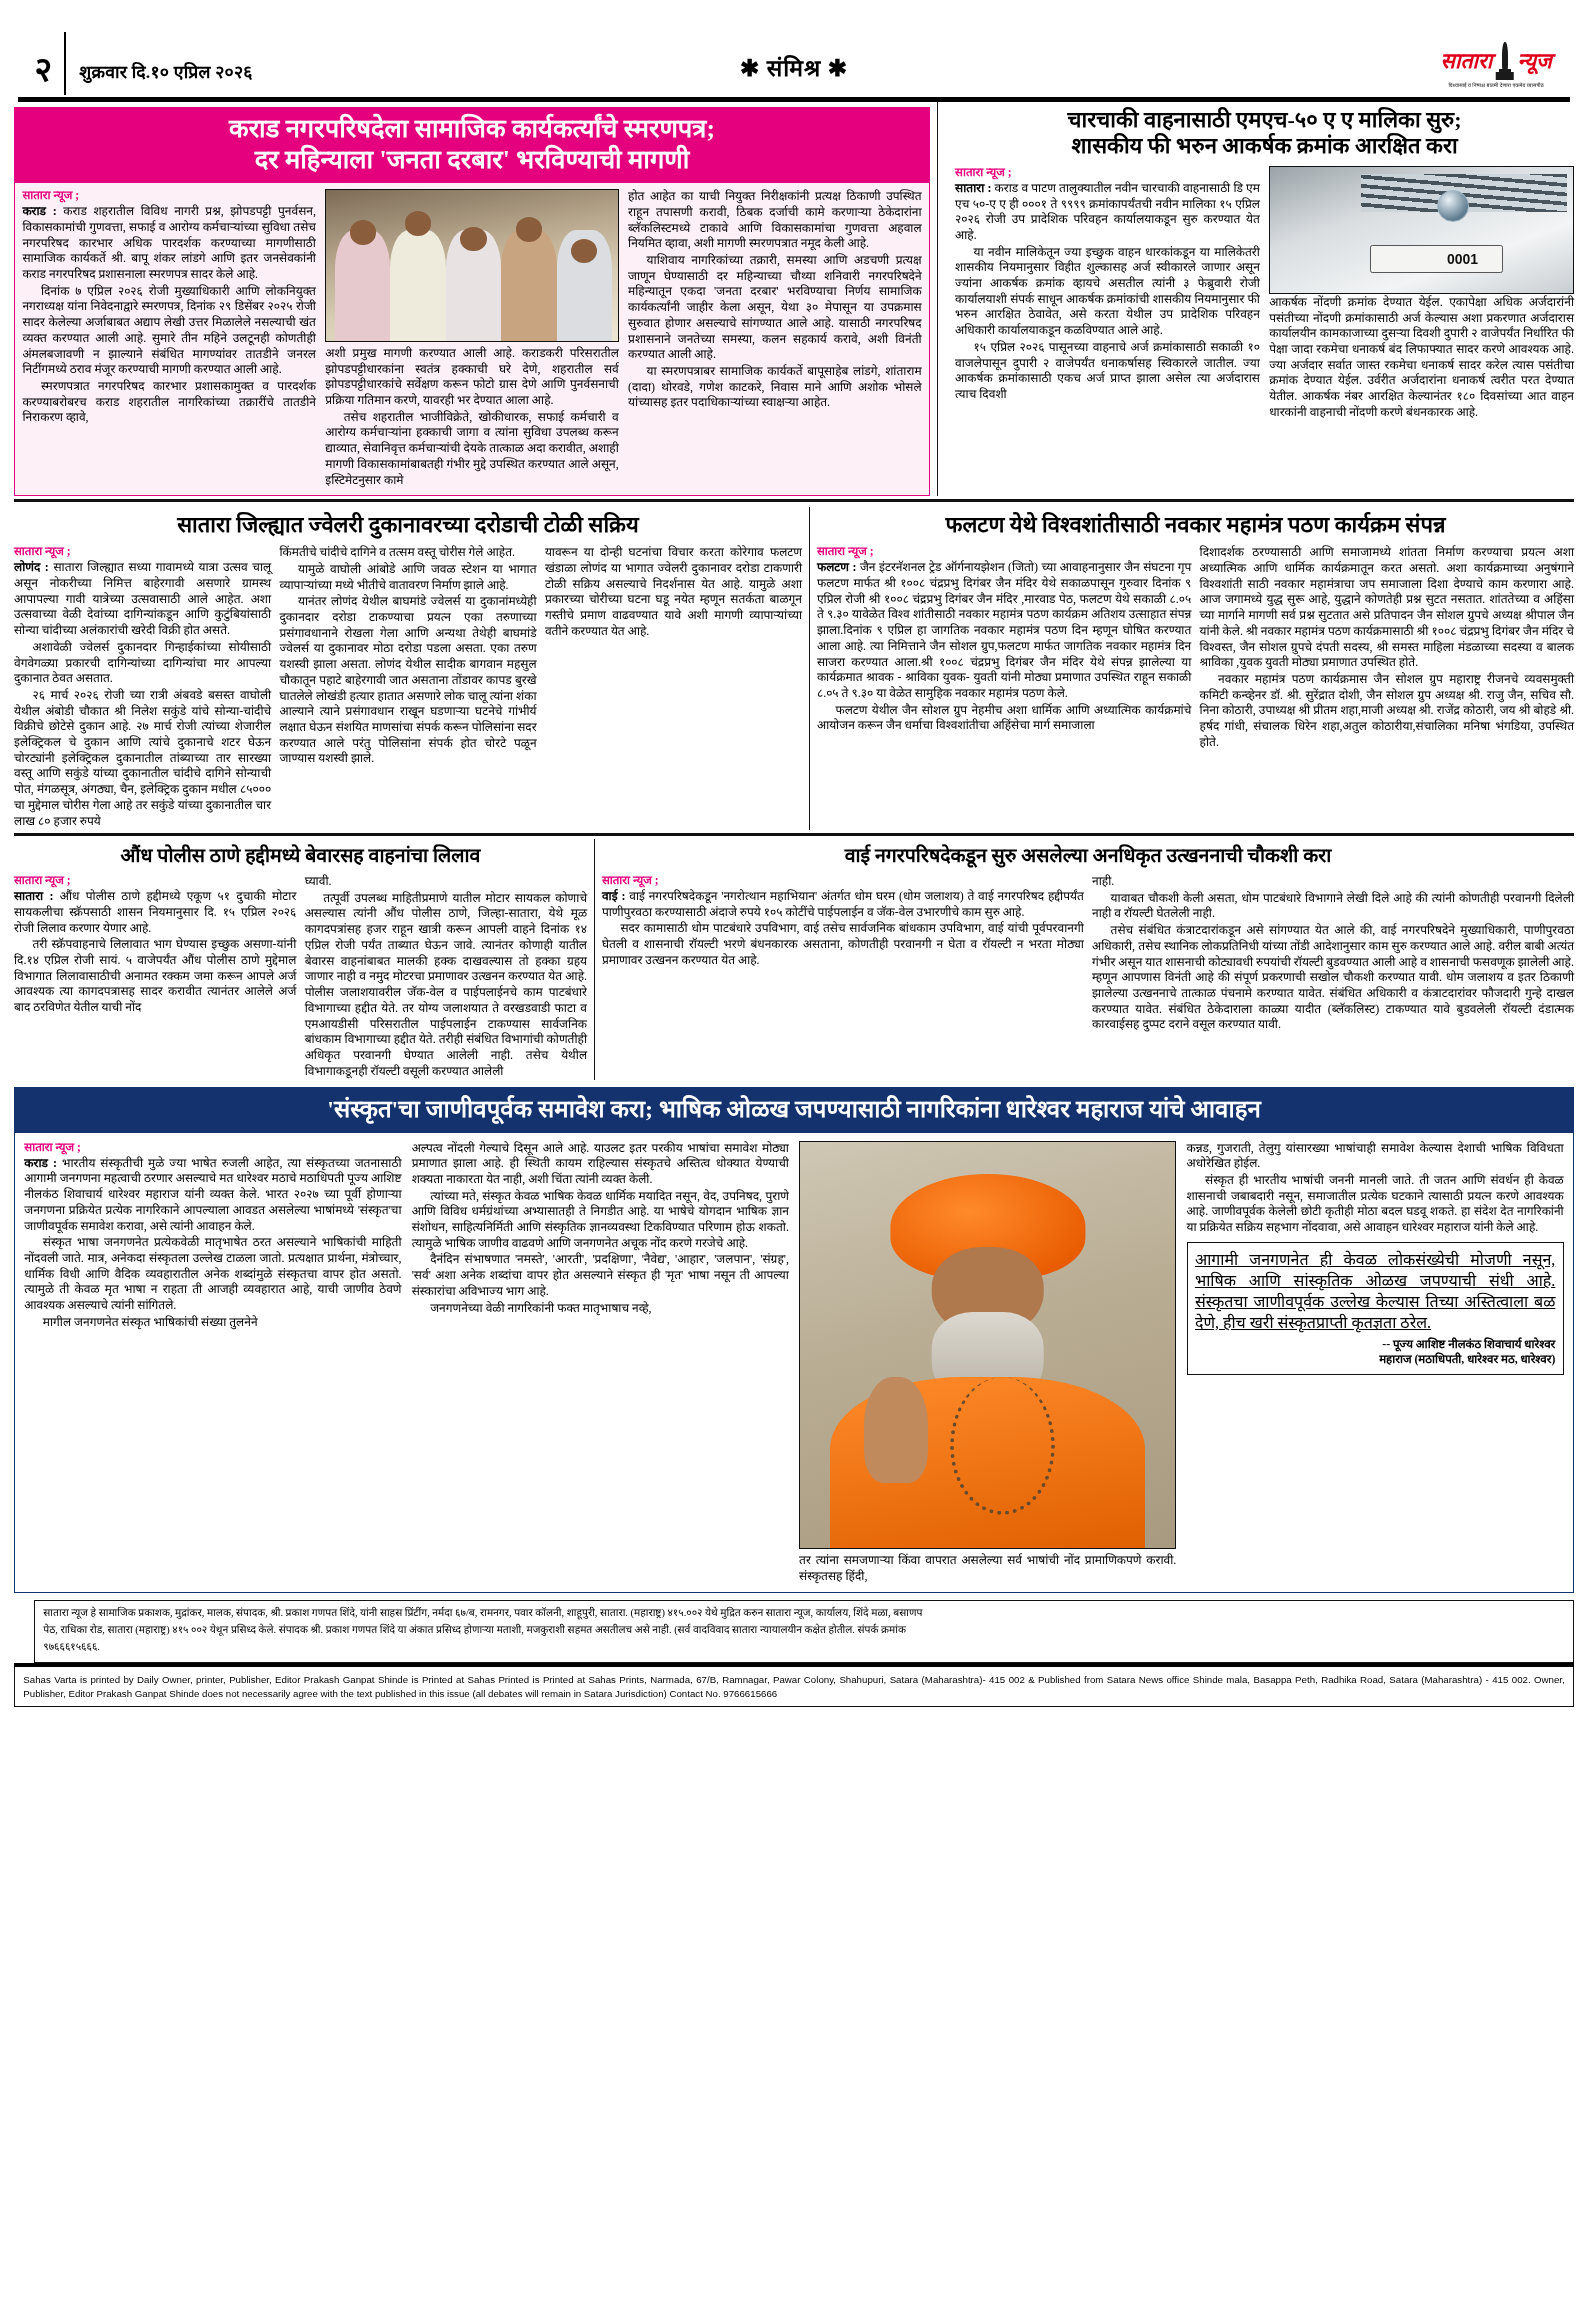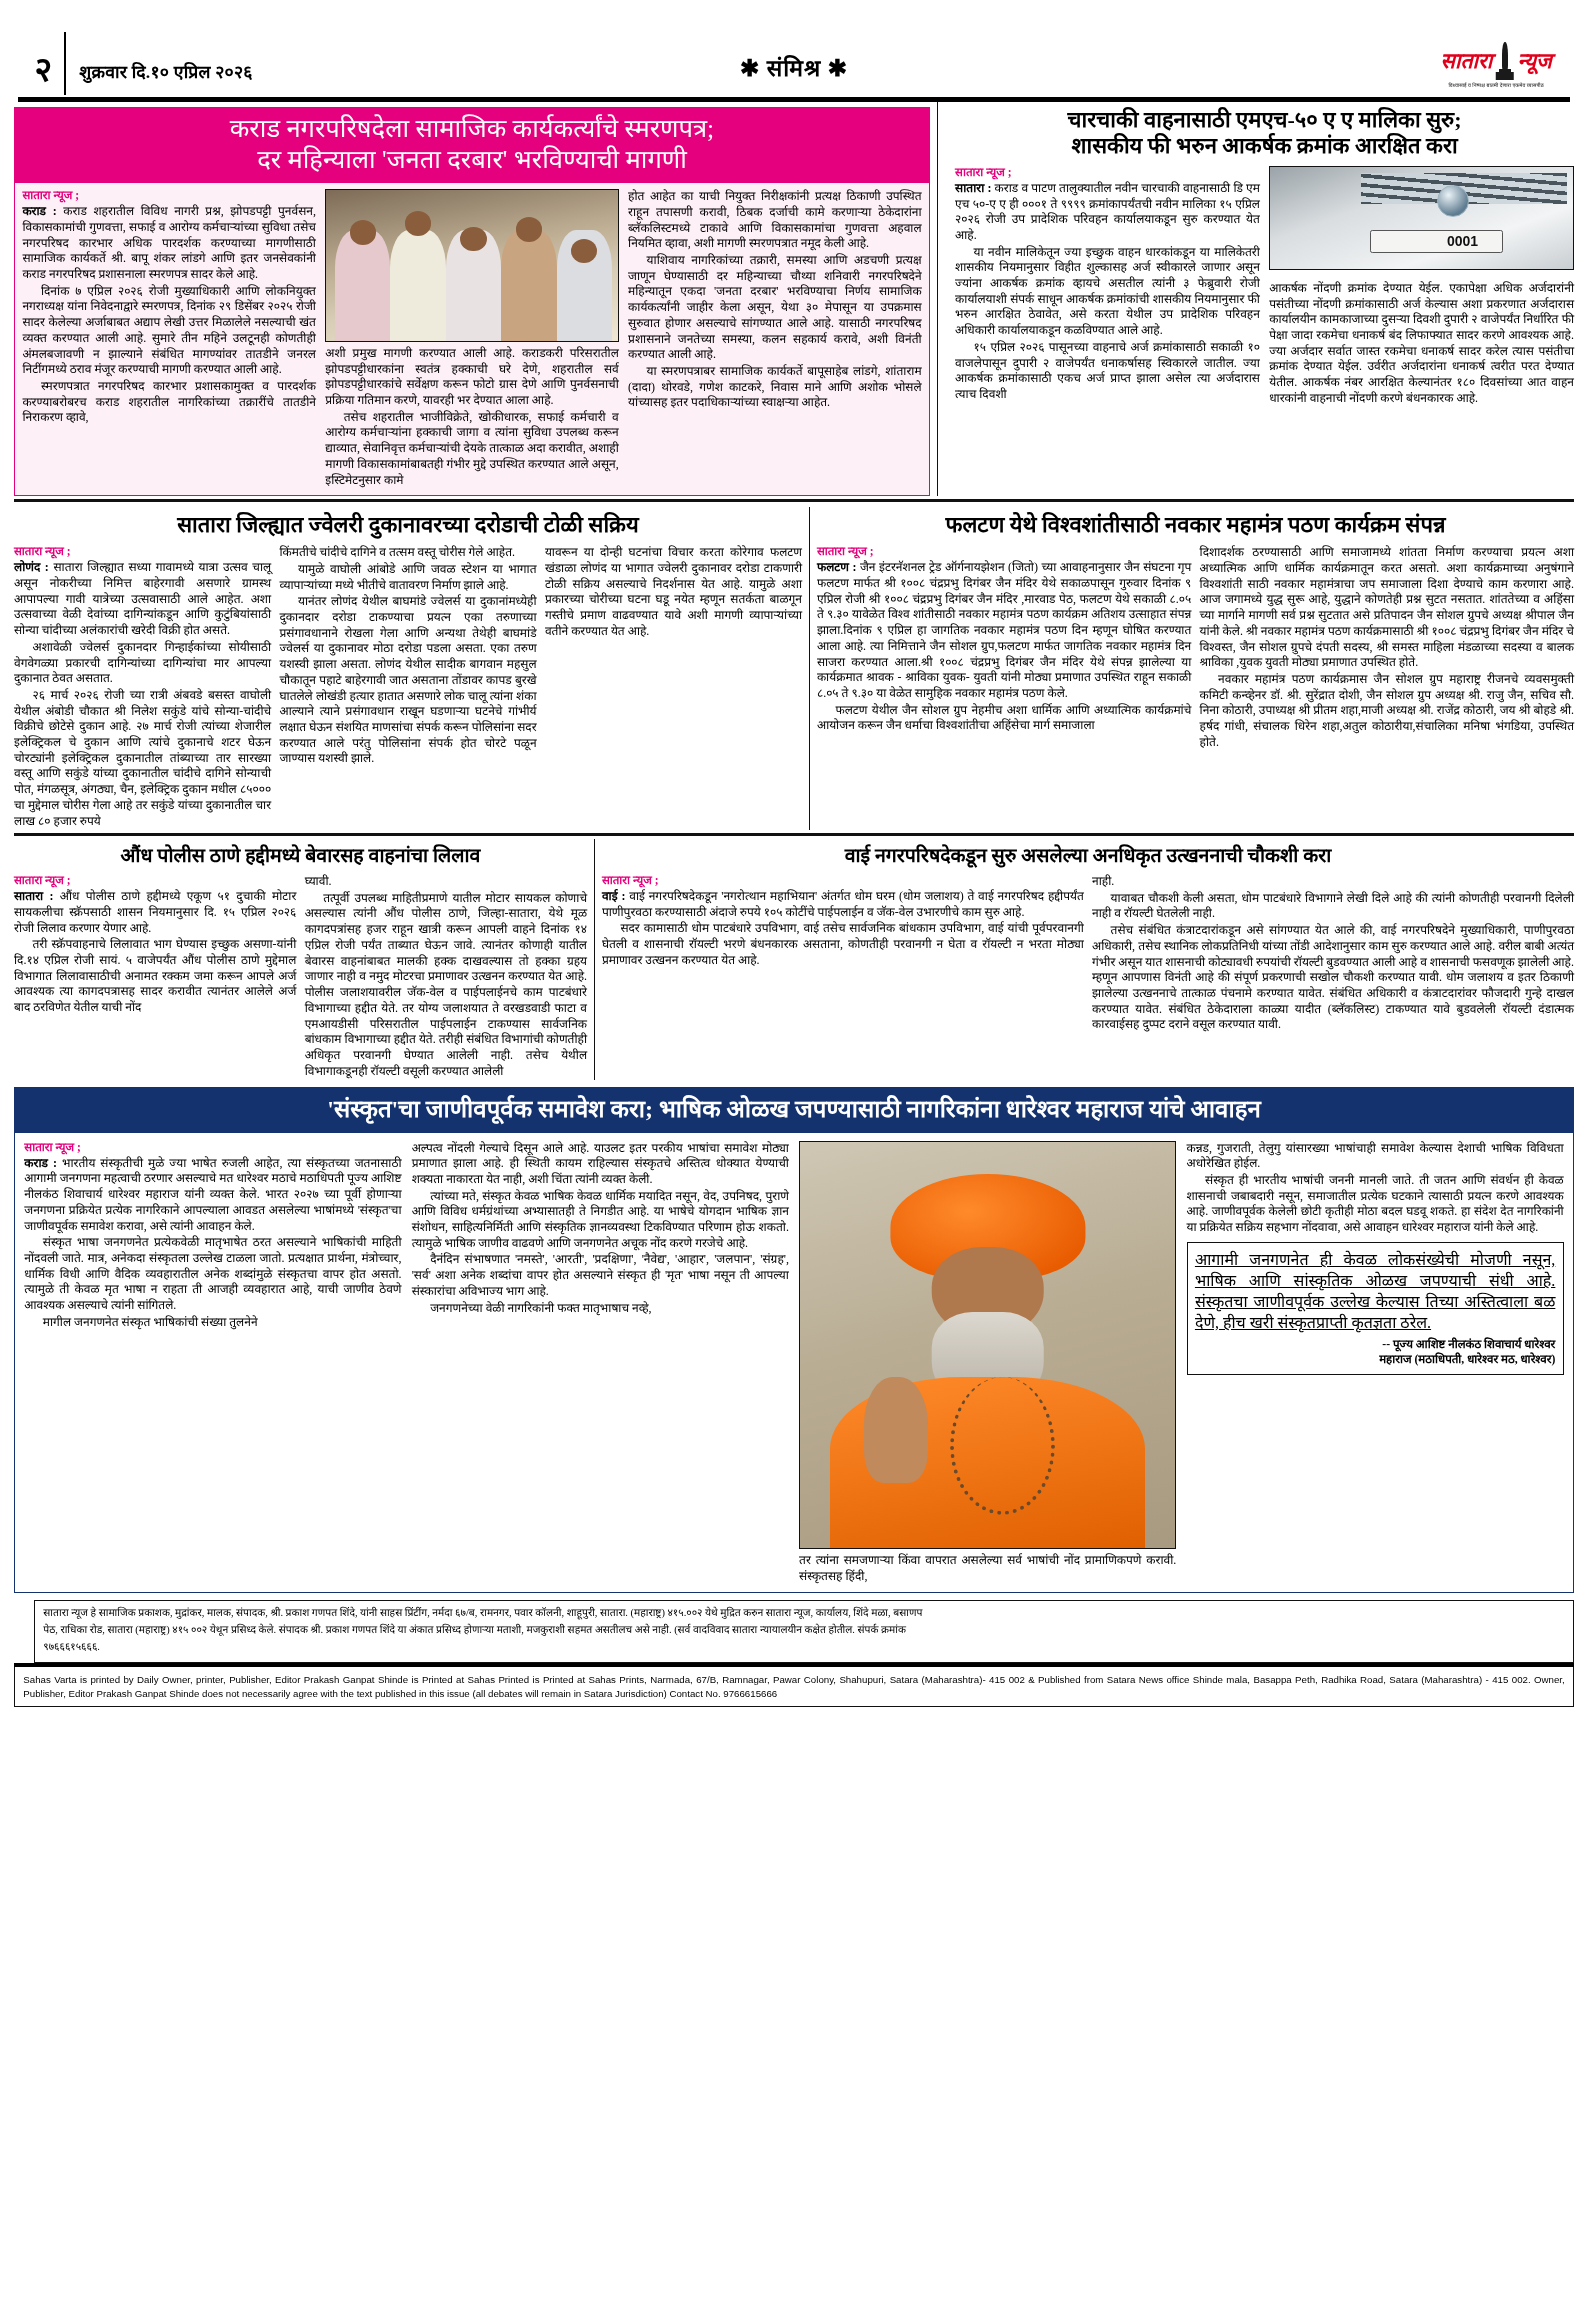--- a/index.html
+++ b/index.html
@@ -133,21 +133,21 @@
   
   .pink-box {
     border: 1.9px solid #e5007d;
     background: #fdf0f7;
     margin-top: 4.6px;
   }
   .pink-banner {
     background: #e5007d;
     color: #fff;
     text-align: center;
-    font-weight: normal;
+    font-weight: bold;
     font-size: 25.5px;
     line-height: 1.22;
     padding: 5.6px 9.3px 7.4px 9.3px;
   }
   .pink-inner {
     display: flex;
     padding: 6.5px 7.4px 5.6px 7.4px;
     gap: 9.3px;
   }
   .pink-inner .col { flex: 1; }
@@ -394,21 +394,21 @@
         <div>शासकीय फी भरुन आकर्षक क्रमांक आरक्षित करा</div>
       </div>
       <div class="tr-cols">
         <div class="col body-col">
           <div class="credit">सातारा न्यूज ;</div>
           <p><span class="dateline">सातारा :</span> <span>कराड व पाटण तालुक्यातील नवीन चारचाकी वाहनासाठी डि एम एच ५०-ए ए ही ०००१ ते ९९९९ क्रमांकापर्यंतची नवीन मालिका १५ एप्रिल २०२६ रोजी उप प्रादेशिक परिवहन कार्यालयाकडून सुरु करण्यात येत आहे.</span></p>
           <p class="ind">या नवीन मालिकेतून ज्या इच्छुक वाहन धारकांकडून या मालिकेतरी शासकीय नियमानुसार विहीत शुल्कासह अर्ज स्वीकारले जाणार असून ज्यांना आकर्षक क्रमांक व्हायचे असतील त्यांनी ३ फेब्रुवारी रोजी कार्यालयाशी संपर्क साधून आकर्षक क्रमांकांची शासकीय नियमानुसार फी भरुन आरक्षित ठेवावेत, असे करता येथील उप प्रादेशिक परिवहन अधिकारी कार्यालयाकडून कळविण्यात आले आहे.</p>
           <p class="ind">१५ एप्रिल २०२६ पासूनच्या वाहनाचे अर्ज क्रमांकासाठी सकाळी १० वाजलेपासून दुपारी २ वाजेपर्यंत धनाकर्षासह स्विकारले जातील. ज्या आकर्षक क्रमांकासाठी एकच अर्ज प्राप्त झाला असेल त्या अर्जदारास त्याच दिवशी</p>
         </div>
         <div class="col">
-          <div class="photo ph-car" style="height:104px;margin-bottom:11px">
+          <div class="photo ph-car" style="height:128px;margin-bottom:1px">
             <span class="grille"></span>
             <span class="vw"></span>
             <span class="plate">0001</span>
           </div>
           <div class="body-col">
             <p>आकर्षक नोंदणी क्रमांक देण्यात येईल. एकापेक्षा अधिक अर्जदारांनी पसंतीच्या नोंदणी क्रमांकासाठी अर्ज केल्यास अशा प्रकरणात अर्जदारास कार्यालयीन कामकाजाच्या दुसऱ्या दिवशी दुपारी २ वाजेपर्यंत निर्धारित फी पेक्षा जादा रकमेचा धनाकर्ष बंद लिफाफ्यात सादर करणे आवश्यक आहे. ज्या अर्जदार सर्वात जास्त रकमेचा धनाकर्ष सादर करेल त्यास पसंतीचा क्रमांक देण्यात येईल. उर्वरीत अर्जदारांना धनाकर्ष त्वरीत परत देण्यात येतील. आकर्षक नंबर आरक्षित केल्यानंतर १८० दिवसांच्या आत वाहन धारकांनी वाहनाची नोंदणी करणे बंधनकारक आहे.</p>
           </div>
         </div>
       </div>
     </div>

